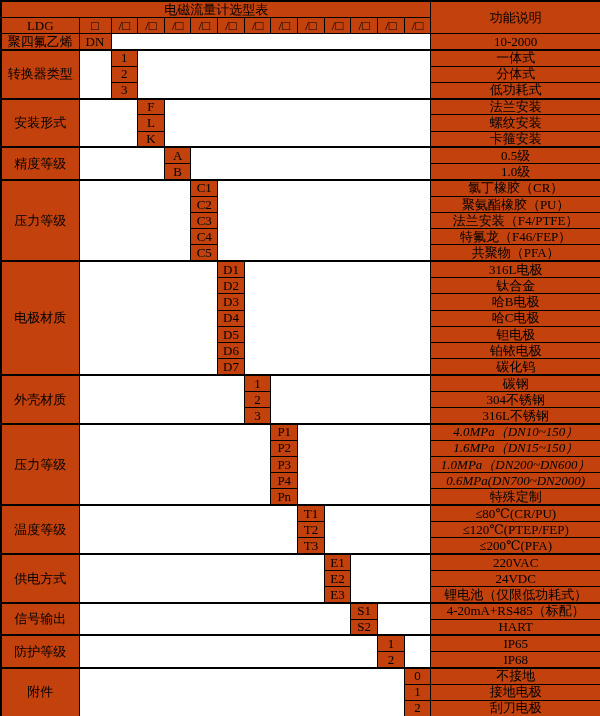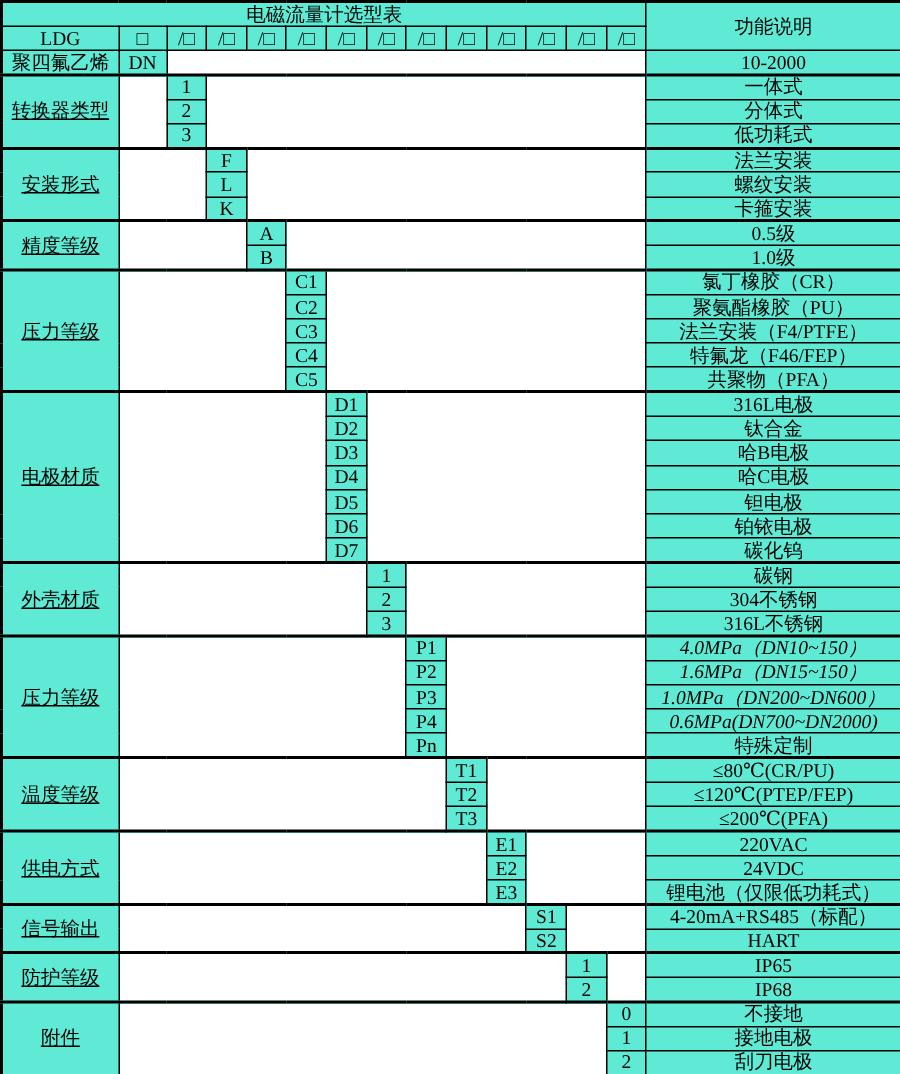--- a/index.html
+++ b/index.html
@@ -1,17 +1,17 @@
 <!DOCTYPE html>
 <html><head>
 <meta charset="utf-8">
 <style>
   html, body { margin: 0; padding: 0; background: #ffffff; }
   .sheet {
-    width: 600px; height: 716px; background: #5eead4;
+    width: 600px; height: 716px; background: #c2410c;
     font-family: "Liberation Serif", "DejaVu Serif", serif;
     color: #000;
   }
   table.sel {
     border-collapse: collapse; table-layout: fixed;
     width: 600px; height: 716px;
     border: 2px solid #000;
   }
   table.sel td {
     border: 1px solid #000;
@@ -20,21 +20,21 @@
     font-size: 13px; line-height: 1.05;
     white-space: nowrap; overflow: hidden;
   }
   tr { height: 16.27px; }
   tr.blk > td { border-top: 2px solid #000; }
   td.title { font-size: 15px; }
   td.fhead { font-size: 14px; }
   td.cath  { text-align: left; padding-left: 4px; }
   td.codeh { text-align: left; padding-left: 3px; }
   td.left  { text-align: left; padding-left: 2px; font-style: italic; }
-  td.cat   { font-size: 13px; text-decoration: underline; }
+  td.cat   { font-size: 13px; }
   td.sp    { background: #ffffff; }
 </style>
 </head>
 <body>
 
 <div class="sheet">
 <table class="sel">
 <colgroup>
   <col style="width:78px">
         <col style="width:32px">

